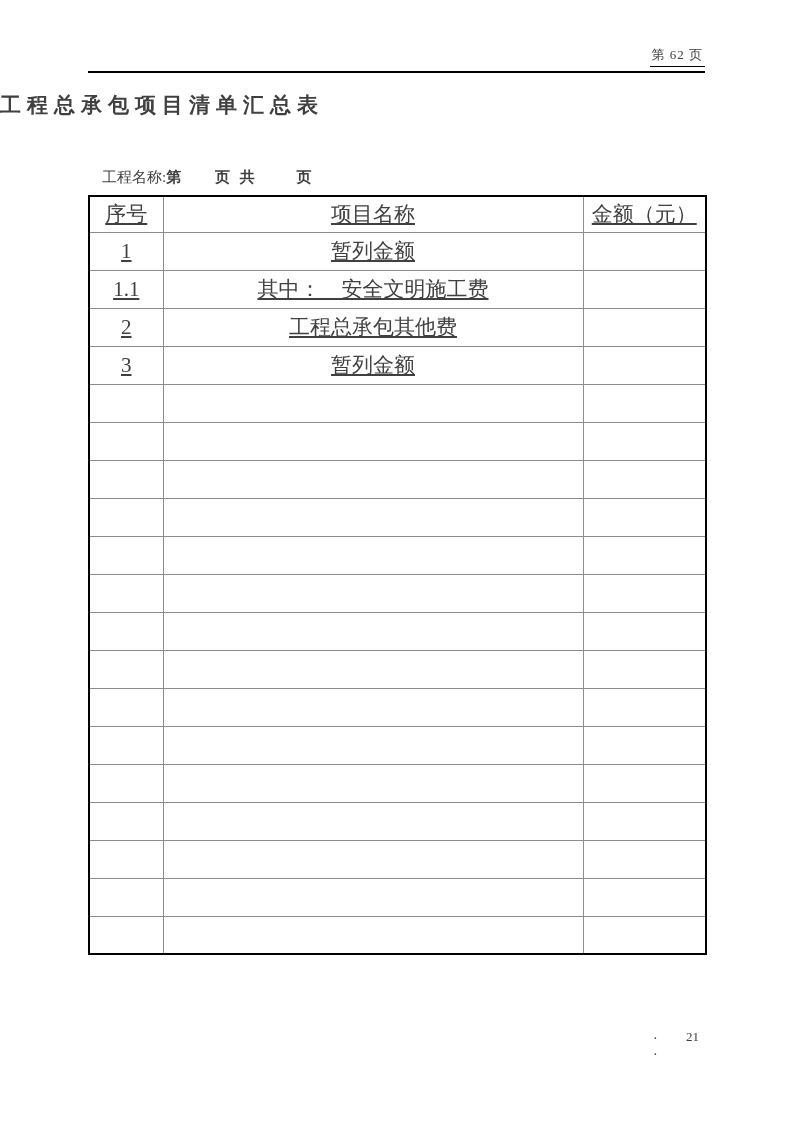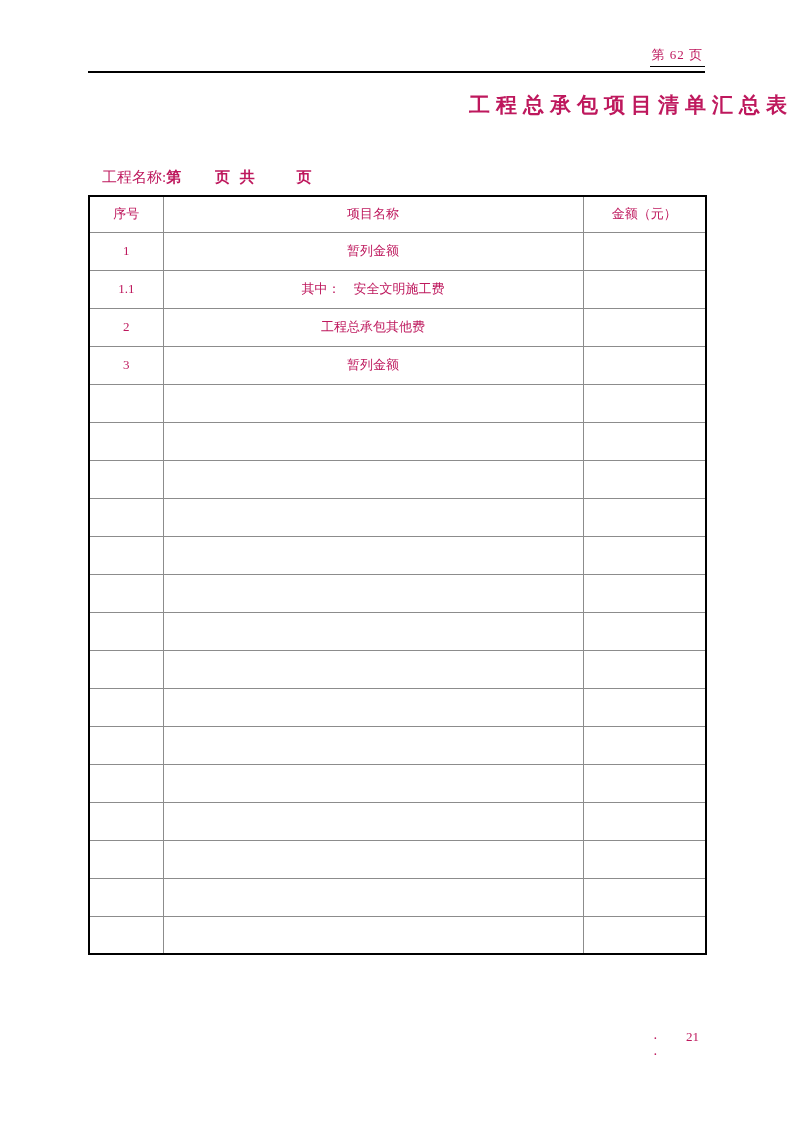--- a/index.html
+++ b/index.html
@@ -1,21 +1,21 @@
 <!DOCTYPE html>
 <html><head>
 <meta charset="utf-8">
 <style>
   html, body { margin: 0; padding: 0; background: #ffffff; }
   .page {
     position: relative;
     width: 793px;
     height: 1122px;
     background: #ffffff;
-    color: #be185d;
+    color: #404040;
     font-family: "Liberation Serif", "DejaVu Serif", serif;
     overflow: hidden;
   }
 
   
   .head-rule {
     position: absolute;
     left: 88px;
     top: 46px;
     width: 617px;
@@ -30,21 +30,21 @@
     border-bottom: 1px solid #000;
     padding: 0 2px 2px 2px;
   }
 
   
   .doc-title {
     position: absolute;
     left: 0;
     top: 91px;
     width: 100%;
-    text-align: right;
+    text-align: left;
     font-size: 21px;
     font-weight: 600;
     letter-spacing: 6px;
     white-space: nowrap;
   }
 
   
   .form-line {
     position: absolute;
     left: 88px;
@@ -62,21 +62,22 @@
 
   
   table.sheet {
     position: absolute;
     left: 88px;
     top: 195px;
     width: 617px;
     border-collapse: collapse;
     table-layout: fixed;
     border: 2px solid #000;
-    font-size: 13px;
+    font-size: 21px;
+    text-decoration: underline;
   }
   table.sheet td, table.sheet th {
     border: 1px solid #8c8c8c;
     text-align: center;
     vertical-align: middle;
     padding: 0;
     font-weight: normal;
     overflow: hidden;
     white-space: nowrap;
   }

